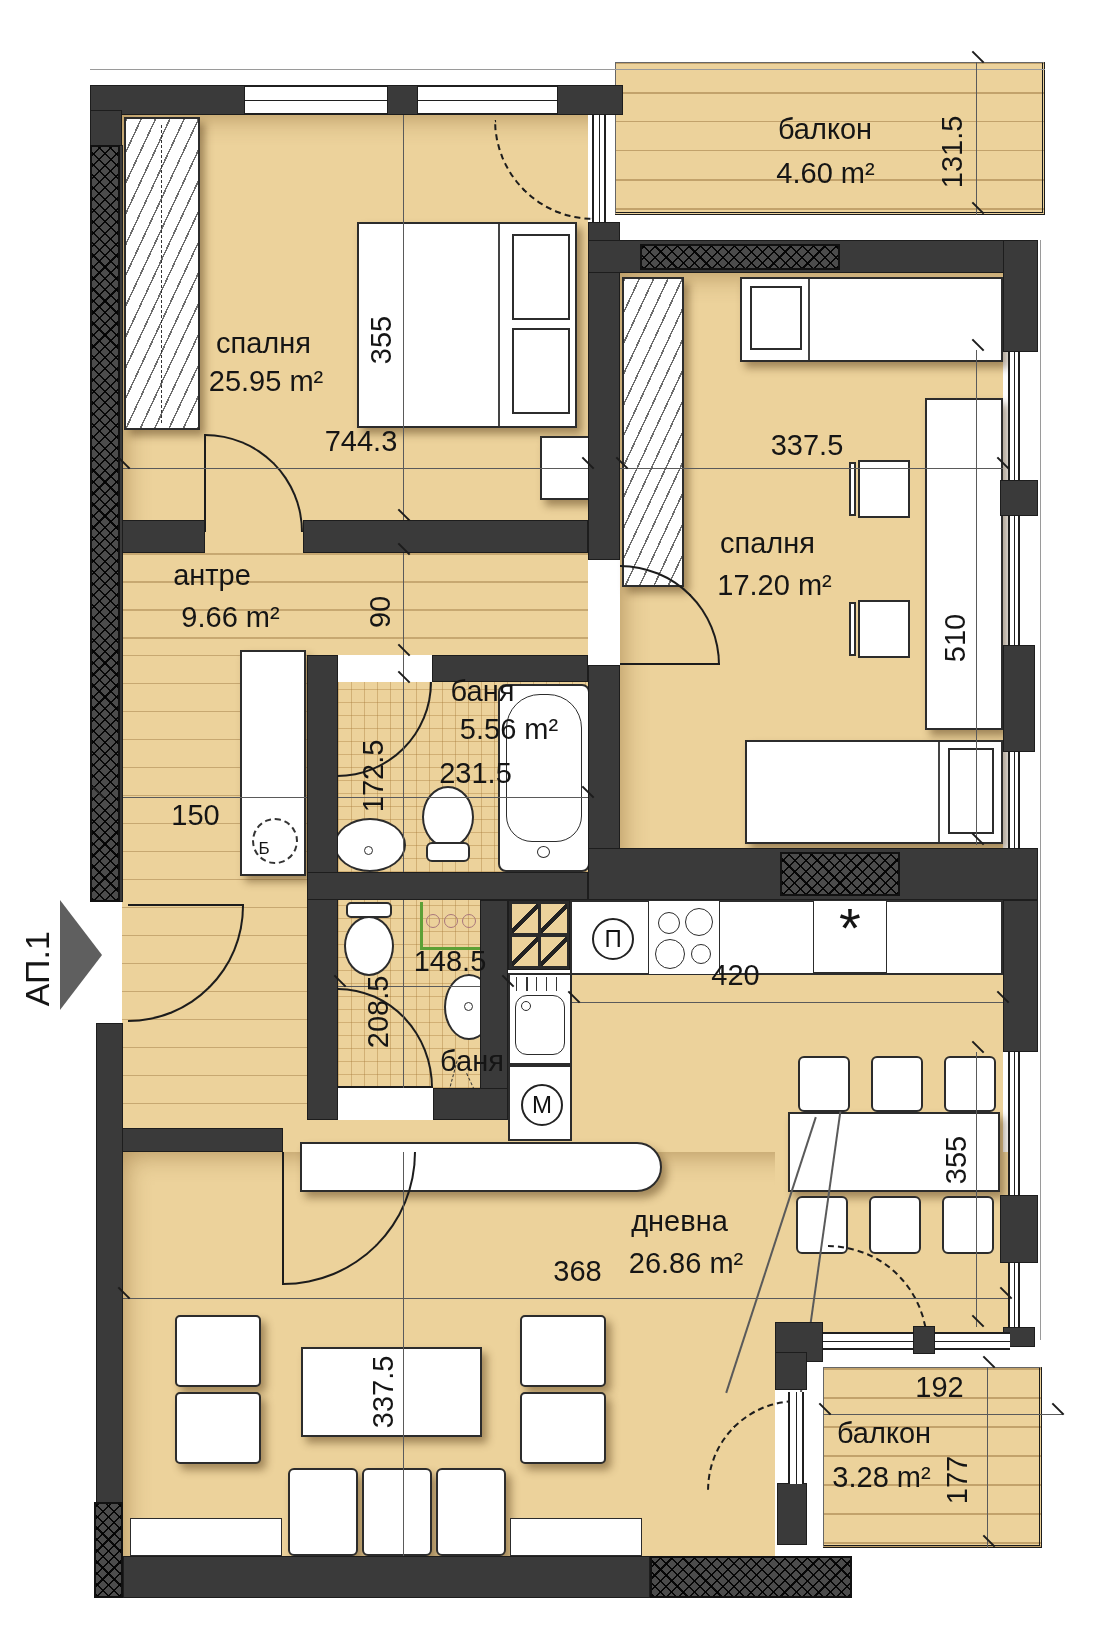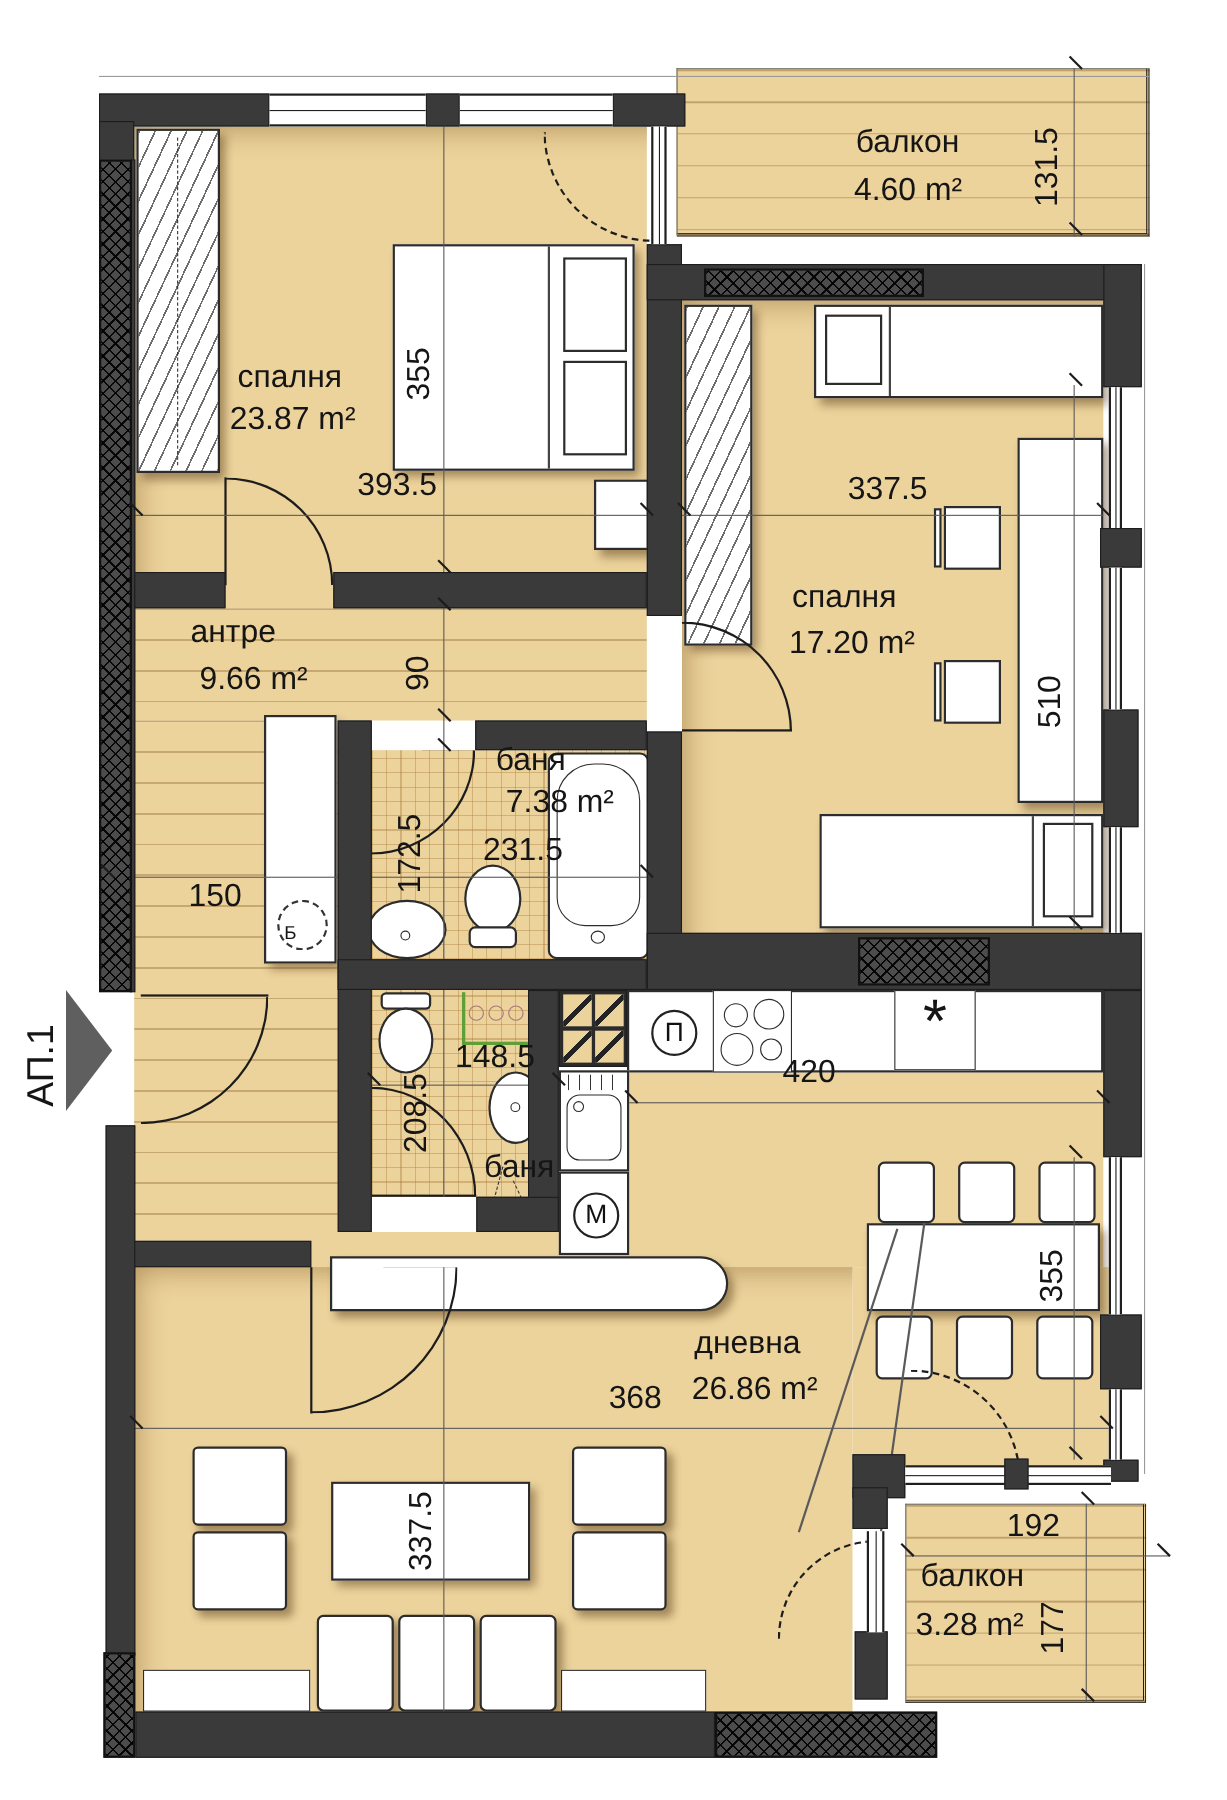--- a/index.html
+++ b/index.html
@@ -260,37 +260,37 @@
   <div class="a furn" style="left:288px;top:1468px;width:70px;height:88px;border-radius:6px"></div>
   <div class="a furn" style="left:362px;top:1468px;width:70px;height:88px;border-radius:6px"></div>
   <div class="a furn" style="left:436px;top:1468px;width:70px;height:88px;border-radius:6px"></div>
   <div class="a fix" style="left:130px;top:1518px;width:152px;height:38px;border-width:1.5px"></div>
   <div class="a fix" style="left:510px;top:1518px;width:132px;height:38px;border-width:1.5px"></div>
 
   <div class="a" style="left:60px;top:900px;width:42px;height:110px;background:#5f5f5f;clip-path:polygon(0 0,100% 50%,0 100%);filter:drop-shadow(0 0 1px #000);z-index:55"></div>
   <div class="vlab" style="left:-22px;top:950px;width:120px;font-size:34px">АП.1</div>
 
   <div class="lab" style="left:196px;top:328px;width:135px">спалня</div>
-  <div class="lab" style="left:186px;top:366px;width:160px">23.87 m²</div>
+  <div class="lab" style="left:186px;top:366px;width:160px">25.95 m²</div>
   <div class="lab" style="left:700px;top:528px;width:135px">спалня</div>
   <div class="lab" style="left:692px;top:570px;width:165px">17.20 m²</div>
   <div class="lab" style="left:152px;top:560px;width:120px">антре</div>
   <div class="lab" style="left:158px;top:602px;width:145px">9.66 m²</div>
   <div class="lab" style="left:430px;top:676px;width:105px">баня</div>
-  <div class="lab" style="left:424px;top:714px;width:170px">7.38 m²</div>
+  <div class="lab" style="left:424px;top:714px;width:170px">5.56 m²</div>
   <div class="lab" style="left:418px;top:1046px;width:108px">баня</div>
   <div class="lab" style="left:612px;top:1206px;width:135px">дневна</div>
   <div class="lab" style="left:606px;top:1248px;width:160px">26.86 m²</div>
   <div class="lab" style="left:765px;top:114px;width:120px">балкон</div>
   <div class="lab" style="left:758px;top:158px;width:135px">4.60 m²</div>
   <div class="lab" style="left:820px;top:1418px;width:128px">балкон</div>
   <div class="lab" style="left:814px;top:1462px;width:135px">3.28 m²</div>
 
   <div class="vlab" style="left:332px;top:324px">355</div>
-  <div class="lab" style="left:306px;top:426px;width:110px">393.5</div>
+  <div class="lab" style="left:306px;top:426px;width:110px">744.3</div>
   <div class="vlab" style="left:903px;top:136px">131.5</div>
   <div class="lab" style="left:752px;top:430px;width:110px">337.5</div>
   <div class="vlab" style="left:906px;top:622px">510</div>
   <div class="vlab" style="left:331px;top:596px">90</div>
   <div class="lab" style="left:148px;top:800px;width:95px">150</div>
   <div class="lab" style="left:408px;top:758px;width:135px">231.5</div>
   <div class="vlab" style="left:324px;top:760px">172.5</div>
   <div class="lab" style="left:390px;top:946px;width:120px">148.5</div>
   <div class="vlab" style="left:329px;top:996px">208.5</div>
   <div class="lab" style="left:688px;top:960px;width:95px">420</div>

